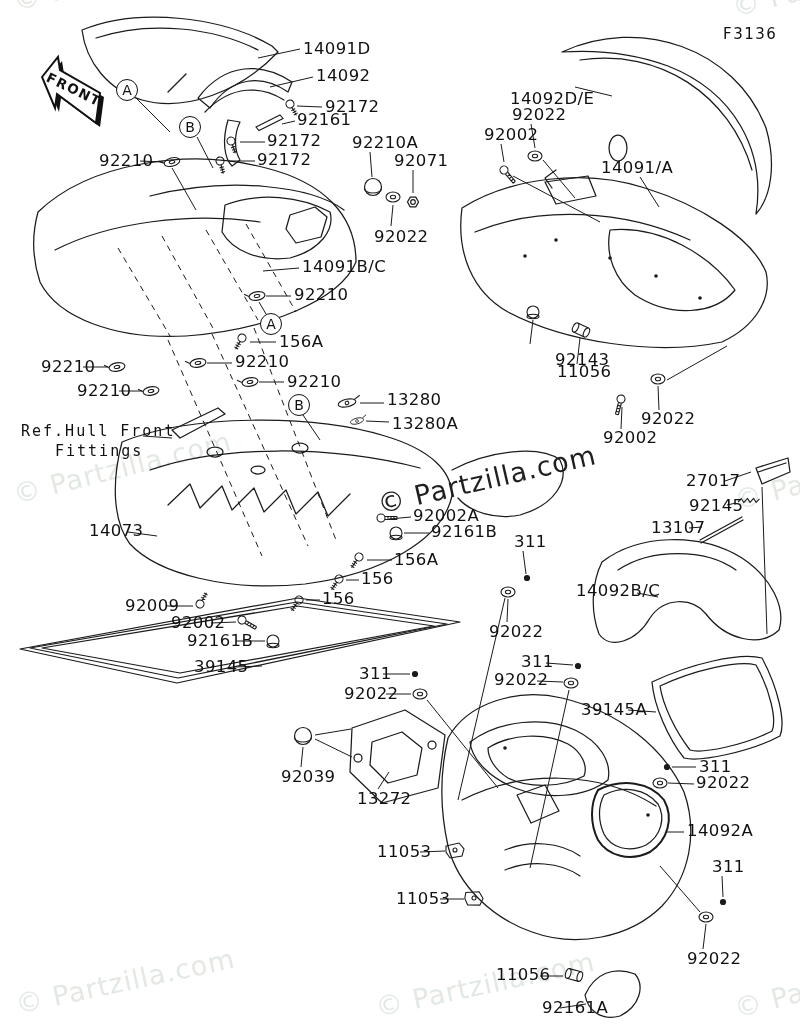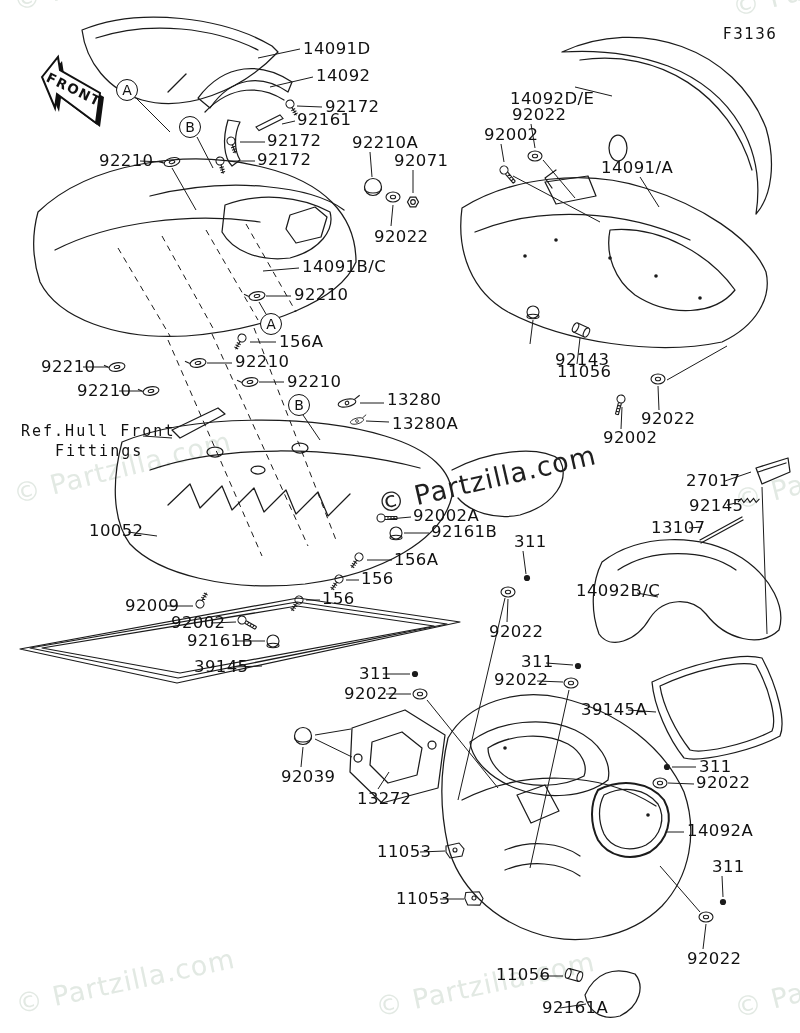--- a/index.html
+++ b/index.html
@@ -332,21 +332,21 @@
       <span class="part-label" style="left: 603px; top: 430px;">92002</span>
       <span class="part-label" style="left: 686px; top: 473px;">27017</span>
       <span class="part-label" style="left: 689px; top: 498px;">92145</span>
       <span class="part-label" style="left: 651px; top: 520px;">13107</span>
       <span class="part-label" style="left: 576px; top: 583px;">14092B/C</span>
       <span class="part-label" style="left: 413px; top: 508px;">92002A</span>
       <span class="part-label" style="left: 431px; top: 524px;">92161B</span>
       <span class="part-label" style="left: 394px; top: 552px;">156A</span>
       <span class="part-label" style="left: 361px; top: 571px;">156</span>
       <span class="part-label" style="left: 322px; top: 591px;">156</span>
-      <span class="part-label" style="left: 89px; top: 523px;">10052</span>
+      <span class="part-label" style="left: 89px; top: 523px;">14073</span>
       <span class="part-label" style="left: 125px; top: 598px;">92009</span>
       <span class="part-label" style="left: 171px; top: 615px;">92002</span>
       <span class="part-label" style="left: 187px; top: 633px;">92161B</span>
       <span class="part-label" style="left: 194px; top: 659px;">39145</span>
       <span class="part-label" style="left: 514px; top: 534px;">311</span>
       <span class="part-label" style="left: 489px; top: 624px;">92022</span>
       <span class="part-label" style="left: 359px; top: 666px;">311</span>
       <span class="part-label" style="left: 344px; top: 686px;">92022</span>
       <span class="part-label" style="left: 521px; top: 654px;">311</span>
       <span class="part-label" style="left: 494px; top: 672px;">92022</span>

